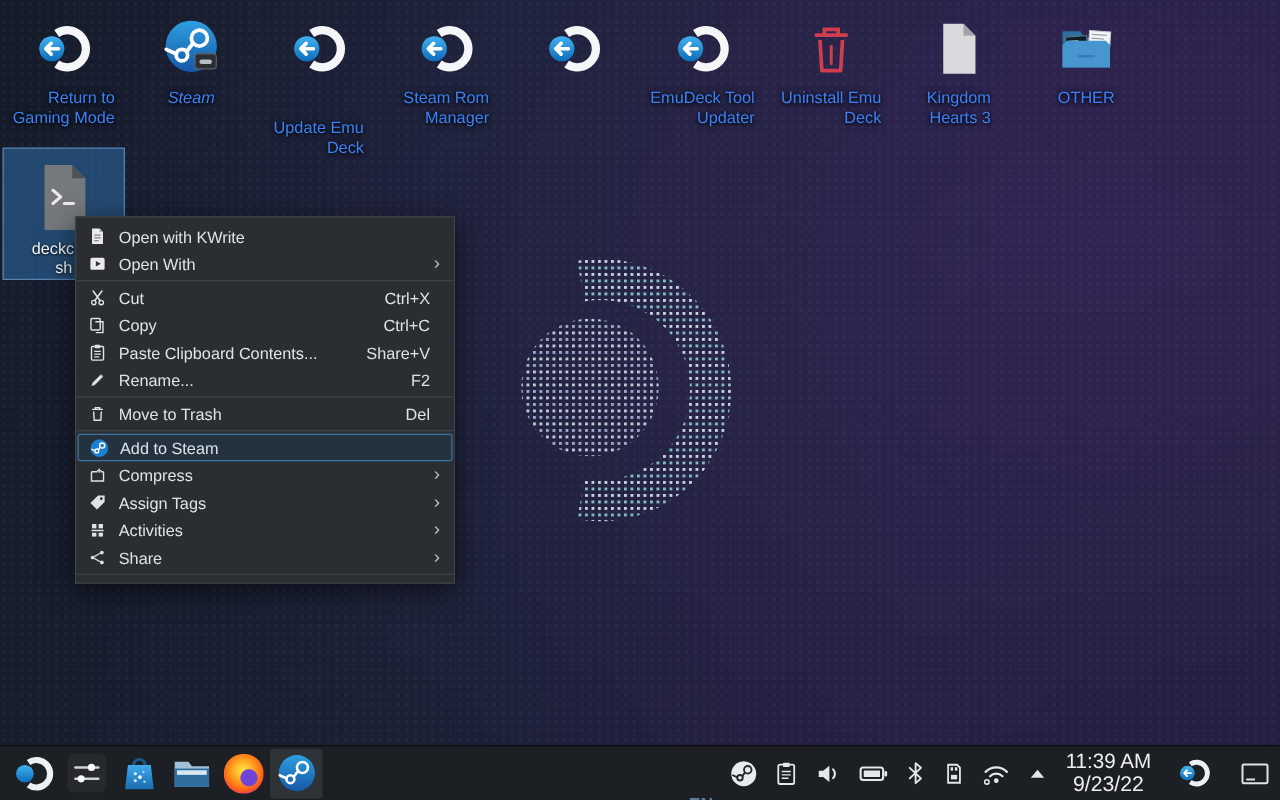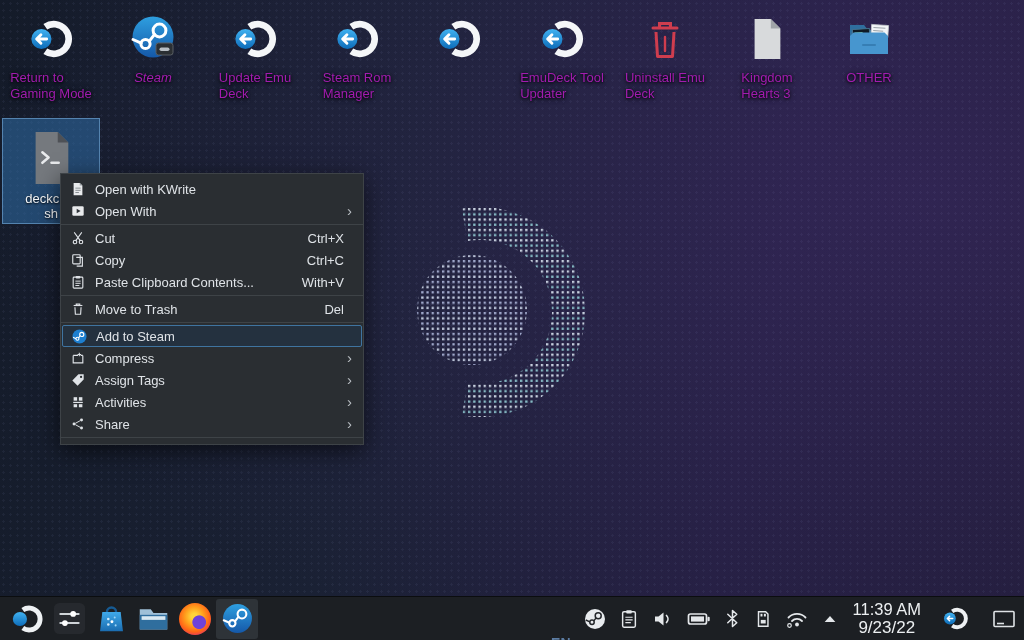--- a/index.html
+++ b/index.html
@@ -14,21 +14,21 @@
     background-size: 7px 7px, auto, auto;
   }
   svg { display:block; }
 
   
   #wall-logo { position:absolute; left:0; top:0; pointer-events:none; }
 
   
   .cell { position:absolute; width:102px; display:flex; flex-direction:column; align-items:center; cursor:default; }
   .cell .ic { height:56px; display:flex; align-items:flex-end; justify-content:center; }
-  .cell .lbl { margin-top:8px; text-align:left; font-size:13px; line-height:15.5px; color:#a21caf;
+  .cell .lbl { margin-top:8px; text-align:right; font-size:13px; line-height:15.5px; color:#3b82f6;
                text-shadow:0 1px 3px rgba(0,0,0,0.95), 0 0 6px rgba(0,0,0,0.6); }
   .cell .lbl.italic { font-style:italic; }
 
   .file-cell { position:absolute; left:2px; top:118px; width:98px; height:106px;
                background:rgba(47,110,168,0.55); border:1px solid rgba(125,180,228,0.55);
                display:flex; flex-direction:column; align-items:center; }
   .file-cell .ic { height:64px; display:flex; align-items:flex-end; justify-content:center; margin-top:4px; }
   .file-cell .lbl { margin-top:4px; text-align:center; font-size:13px; line-height:15px; color:#f4f6f8;
                     text-shadow:0 1px 2px rgba(0,0,0,0.9); }
 
@@ -116,21 +116,21 @@
         <rect x="27" y="29" width="17" height="12" rx="2.5" fill="#2b2f33" stroke="#5a5f64" stroke-width="1"></rect>
         <rect x="30.5" y="33.5" width="10" height="3.6" rx="1.8" fill="#b8bec4"></rect>
       </svg>
   </div>
   <div class="lbl italic">
       <div>Steam</div>
       <div></div>
     </div>
 </div>
 
-<div class="cell" style="left:204px; top:6px;">
+<div class="cell" style="left:204px; top:6px;gap:24px;">
   <div class="ic">
     <svg viewBox="0 0 48 48" width="46" height="46">
         <path d="M16.1 8.4 A19 19 0 1 1 16.1 39.6 L20.1 33.8 A12 12 0 1 0 20.1 14.2 Z" fill="#f4f6f8"></path>
         <circle cx="14" cy="24" r="10.5" fill="url(#gradBlue)"></circle>
         <path d="M19.5 24 H9.5 M13.5 19.5 L9 24 L13.5 28.5" stroke="#fff" stroke-width="3" fill="none" stroke-linecap="round" stroke-linejoin="round"></path>
       </svg>
   </div>
   <div class="lbl">
       <div>Update Emu</div>
       <div>Deck</div>
@@ -291,23 +291,33 @@
 
   <div class="mi">
     <span class="mic">
         <svg viewBox="0 0 16 16" width="14" height="14">
           <rect x="2.5" y="2.5" width="11" height="12.5" rx="1" fill="none" stroke="#dfe3e7" stroke-width="1.3"></rect>
           <rect x="5.5" y="1" width="5" height="3" rx="0.8" fill="#dfe3e7"></rect>
           <path d="M5 7 h6 M5 9.5 h6 M5 12 h4.5" stroke="#dfe3e7" stroke-width="1.1"></path>
         </svg>
       </span>
     <span class="mil">Paste Clipboard Contents...</span>
-    <span class="mis">With+V</span>
-  </div>
-
+    <span class="mis">Share+V</span>
+  </div>
+
+  <div class="mi">
+    <span class="mic">
+        <svg viewBox="0 0 16 16" width="14" height="14">
+          <path d="M2.5 13.5 L3.5 10.5 L11 3 L13 5 L5.5 12.5 Z" fill="#dfe3e7"></path>
+          <path d="M11 3 L13 5" stroke="#9aa0a5" stroke-width="1"></path>
+        </svg>
+      </span>
+    <span class="mil">Rename...</span>
+    <span class="mis">F2</span>
+  </div>
 
   <div class="msep"></div>
 
   <div class="mi">
     <span class="mic">
         <svg viewBox="0 0 16 16" width="14" height="14">
           <path d="M3 4 H13" stroke="#dfe3e7" stroke-width="1.3"></path>
           <path d="M6 4 V2.5 H10 V4" stroke="#dfe3e7" stroke-width="1.3" fill="none"></path>
           <path d="M4.5 6 L5 14 H11 L11.5 6" stroke="#dfe3e7" stroke-width="1.3" fill="none"></path>
         </svg>

